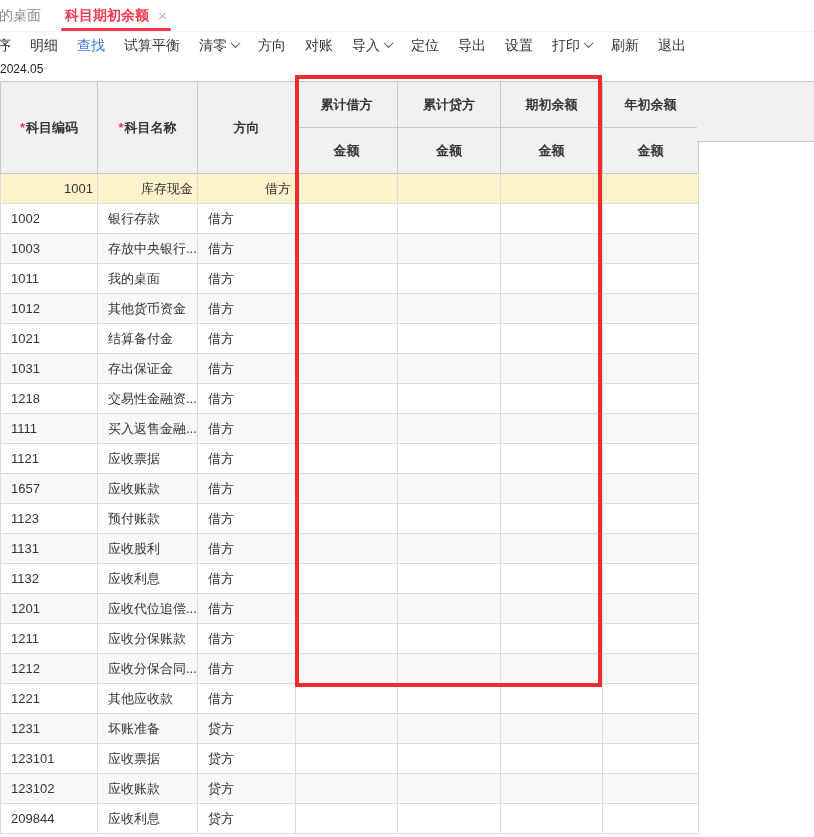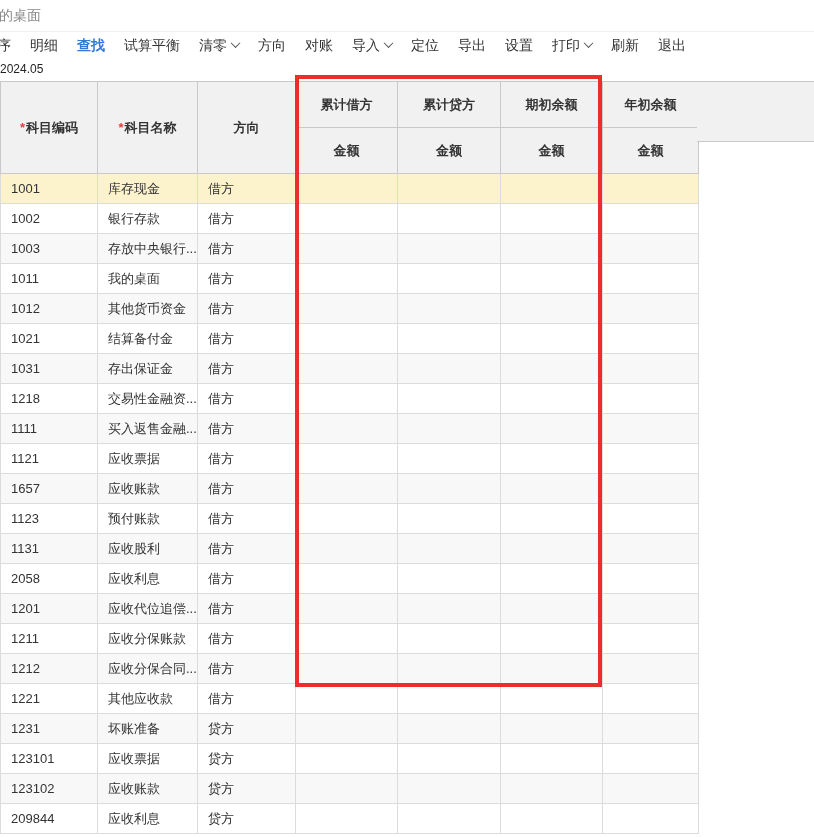--- a/index.html
+++ b/index.html
@@ -12,53 +12,58 @@
   .tabbar{height:31px;display:flex;align-items:center;border-bottom:1px solid #f0f0f0;}
   .tab-inactive{margin-left:-15px;font-size:14px;color:#8a8a8a;white-space:nowrap;cursor:pointer;}
   .tab-active{position:relative;margin-left:20px;height:31px;display:flex;align-items:center;padding:0 4px;cursor:pointer;}
   .tab-active .lbl{font-size:14px;font-weight:bold;color:var(--tab-active,#ee3a50);white-space:nowrap;}
   .tab-active .close{margin-left:9px;font-size:15px;color:#b9b9b9;line-height:1;cursor:pointer;}
   .tab-underline{position:absolute;left:0;right:0;bottom:0;height:3px;background:var(--tab-active,#ee3a50);border-radius:2px;}
   
   .toolbar{height:27px;display:flex;align-items:center;white-space:nowrap;}
   .titem{font-size:14px;color:#333;margin-right:19px;cursor:pointer;display:inline-flex;align-items:center;}
   .titem.partial{margin-left:-17px;}
-  .titem.active{color:var(--toolbar-link-blue,#3478d8);font-weight:bold;}
+  .titem.active{color:var(--toolbar-link-blue,#3478d8);}
   .chev{display:inline-block;width:6px;height:6px;border-right:1.6px solid #555;border-bottom:1.6px solid #555;transform:rotate(45deg) translate(-1px,-1px);margin-left:5px;margin-top:-3px;}
   
   .period{height:22px;line-height:20px;font-size:12px;color:#222;}
   
   .gridwrap{position:relative;width:814px;}
   .header-ext{position:absolute;left:697px;top:0;width:117px;height:61px;box-sizing:border-box;
     background:var(--header-bg,#f1f1f1);border-top:1px solid #c9c9c9;border-bottom:1px solid #c9c9c9;}
   table.grid{border-collapse:collapse;table-layout:fixed;width:698px;}
   table.grid th{
     background:var(--header-bg,#f1f1f1);border:1px solid #c9c9c9;
     font-size:13px;font-weight:bold;color:#333;text-align:center;height:29px;padding:8px;
   }
   table.grid td{
     border:1px solid #dcdcdc;height:29px;font-size:13px;color:#333;
     padding:0 4px 0 10px;overflow:hidden;white-space:nowrap;background:#fff;
   }
   tr.alt td{background:#f8f8f8;}
-  tr.sel td{background:var(--selected-row,#fcf3cd);}
+  tr.sel td{background:var(--selected-row,#fcf3cd);text-align:right;}
   td.indent{padding-left:28px;}
   .req{color:var(--required-asterisk,#e03e3e);margin-right:1px;}
   .redbox{position:absolute;left:295px;top:-6px;width:307px;height:612px;box-sizing:border-box;
     border:4px solid var(--highlight-box,#ed2d2d);z-index:4;pointer-events:none;}
   
   .hscroll{width:698px;height:27px;box-sizing:border-box;margin-top:4px;
     background:#f1f1f1;border:1px solid #d2d2d2;}
   .bottomline{border-top:1px solid #c9c9c9;height:4px;}
 </style>
 </head>
 <body>
 
 <div class="tabbar">
   <span class="tab-inactive">我的桌面</span>
+  <span class="tab-active">
+    <span class="lbl">科目期初余额</span>
+    <span class="close">×</span>
+    <span class="tab-underline"></span>
+  </span>
 </div>
 
 <div class="toolbar">
     <span class="titem partial">排序</span>
     <span class="titem">明细</span>
     <span class="titem active">查找</span>
     <span class="titem">试算平衡</span>
     <span class="titem">清零<span class="chev"></span></span>
     <span class="titem">方向</span>
     <span class="titem">对账</span>
@@ -214,21 +219,21 @@
         <tr class="alt">
           <td>1131</td>
           <td>应收股利</td>
           <td>借方</td>
           <td></td>
           <td></td>
           <td></td>
           <td></td>
         </tr>
         <tr>
-          <td>2058</td>
+          <td>1132</td>
           <td>应收利息</td>
           <td>借方</td>
           <td></td>
           <td></td>
           <td></td>
           <td></td>
         </tr>
         <tr class="alt">
           <td>1201</td>
           <td>应收代位追偿...</td>

